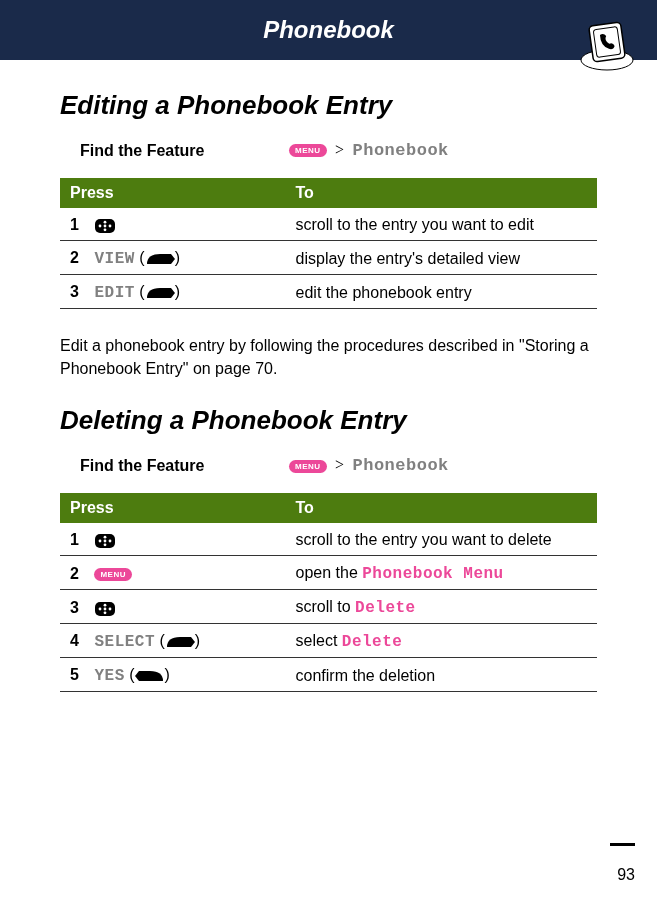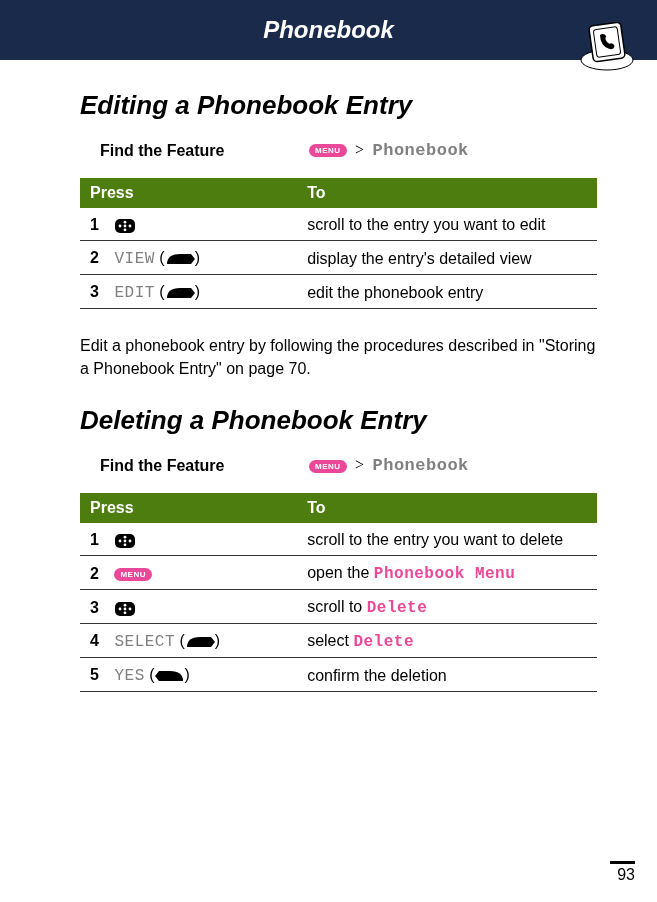--- a/index.html
+++ b/index.html
@@ -27,21 +27,21 @@
     font-size: 24px;
   }
   .header-icon {
     position: absolute;
     right: 20px;
     top: 18px;
     width: 60px;
     height: 55px;
   }
   .content {
-    padding: 30px 60px 0 80px;
+    padding: 30px 60px 0 60px;
   }
   .section-title {
     font-style: italic;
     font-weight: bold;
     font-size: 26px;
     margin-bottom: 20px;
   }
   .find-feature-row {
     display: flex;
     align-items: center;
@@ -95,21 +95,21 @@
   table.instr tbody tr td:first-child {
     white-space: nowrap;
   }
   .step-num {
     font-weight: bold;
     display: inline-block;
     width: 20px;
   }
   .key-label {
     font-family: 'Courier New', monospace;
-    font-weight: normal;
+    font-weight: bold;
     color: #808080;
     letter-spacing: 0.5px;
   }
   .inline-mono {
     font-family: 'Courier New', monospace;
     font-weight: bold;
     color: #ec4899;
     letter-spacing: 0.5px;
   }
   .scroll-icon {
@@ -132,21 +132,21 @@
   .intro-text {
     font-size: 16px;
     margin-bottom: 18px;
   }
   .page-num {
     position: absolute;
     right: 22px;
     bottom: 18px;
     font-size: 16px;
     border-top: 3px solid #000;
-    padding-top: 2px;
+    padding-top: 20px;
     width: 25px;
     text-align: right;
   }
 </style>
 </head>
 <body>
 
 <div class="header-bar">
   <span class="header-title">Phonebook</span>
   <svg class="header-icon" viewBox="0 0 60 55">

